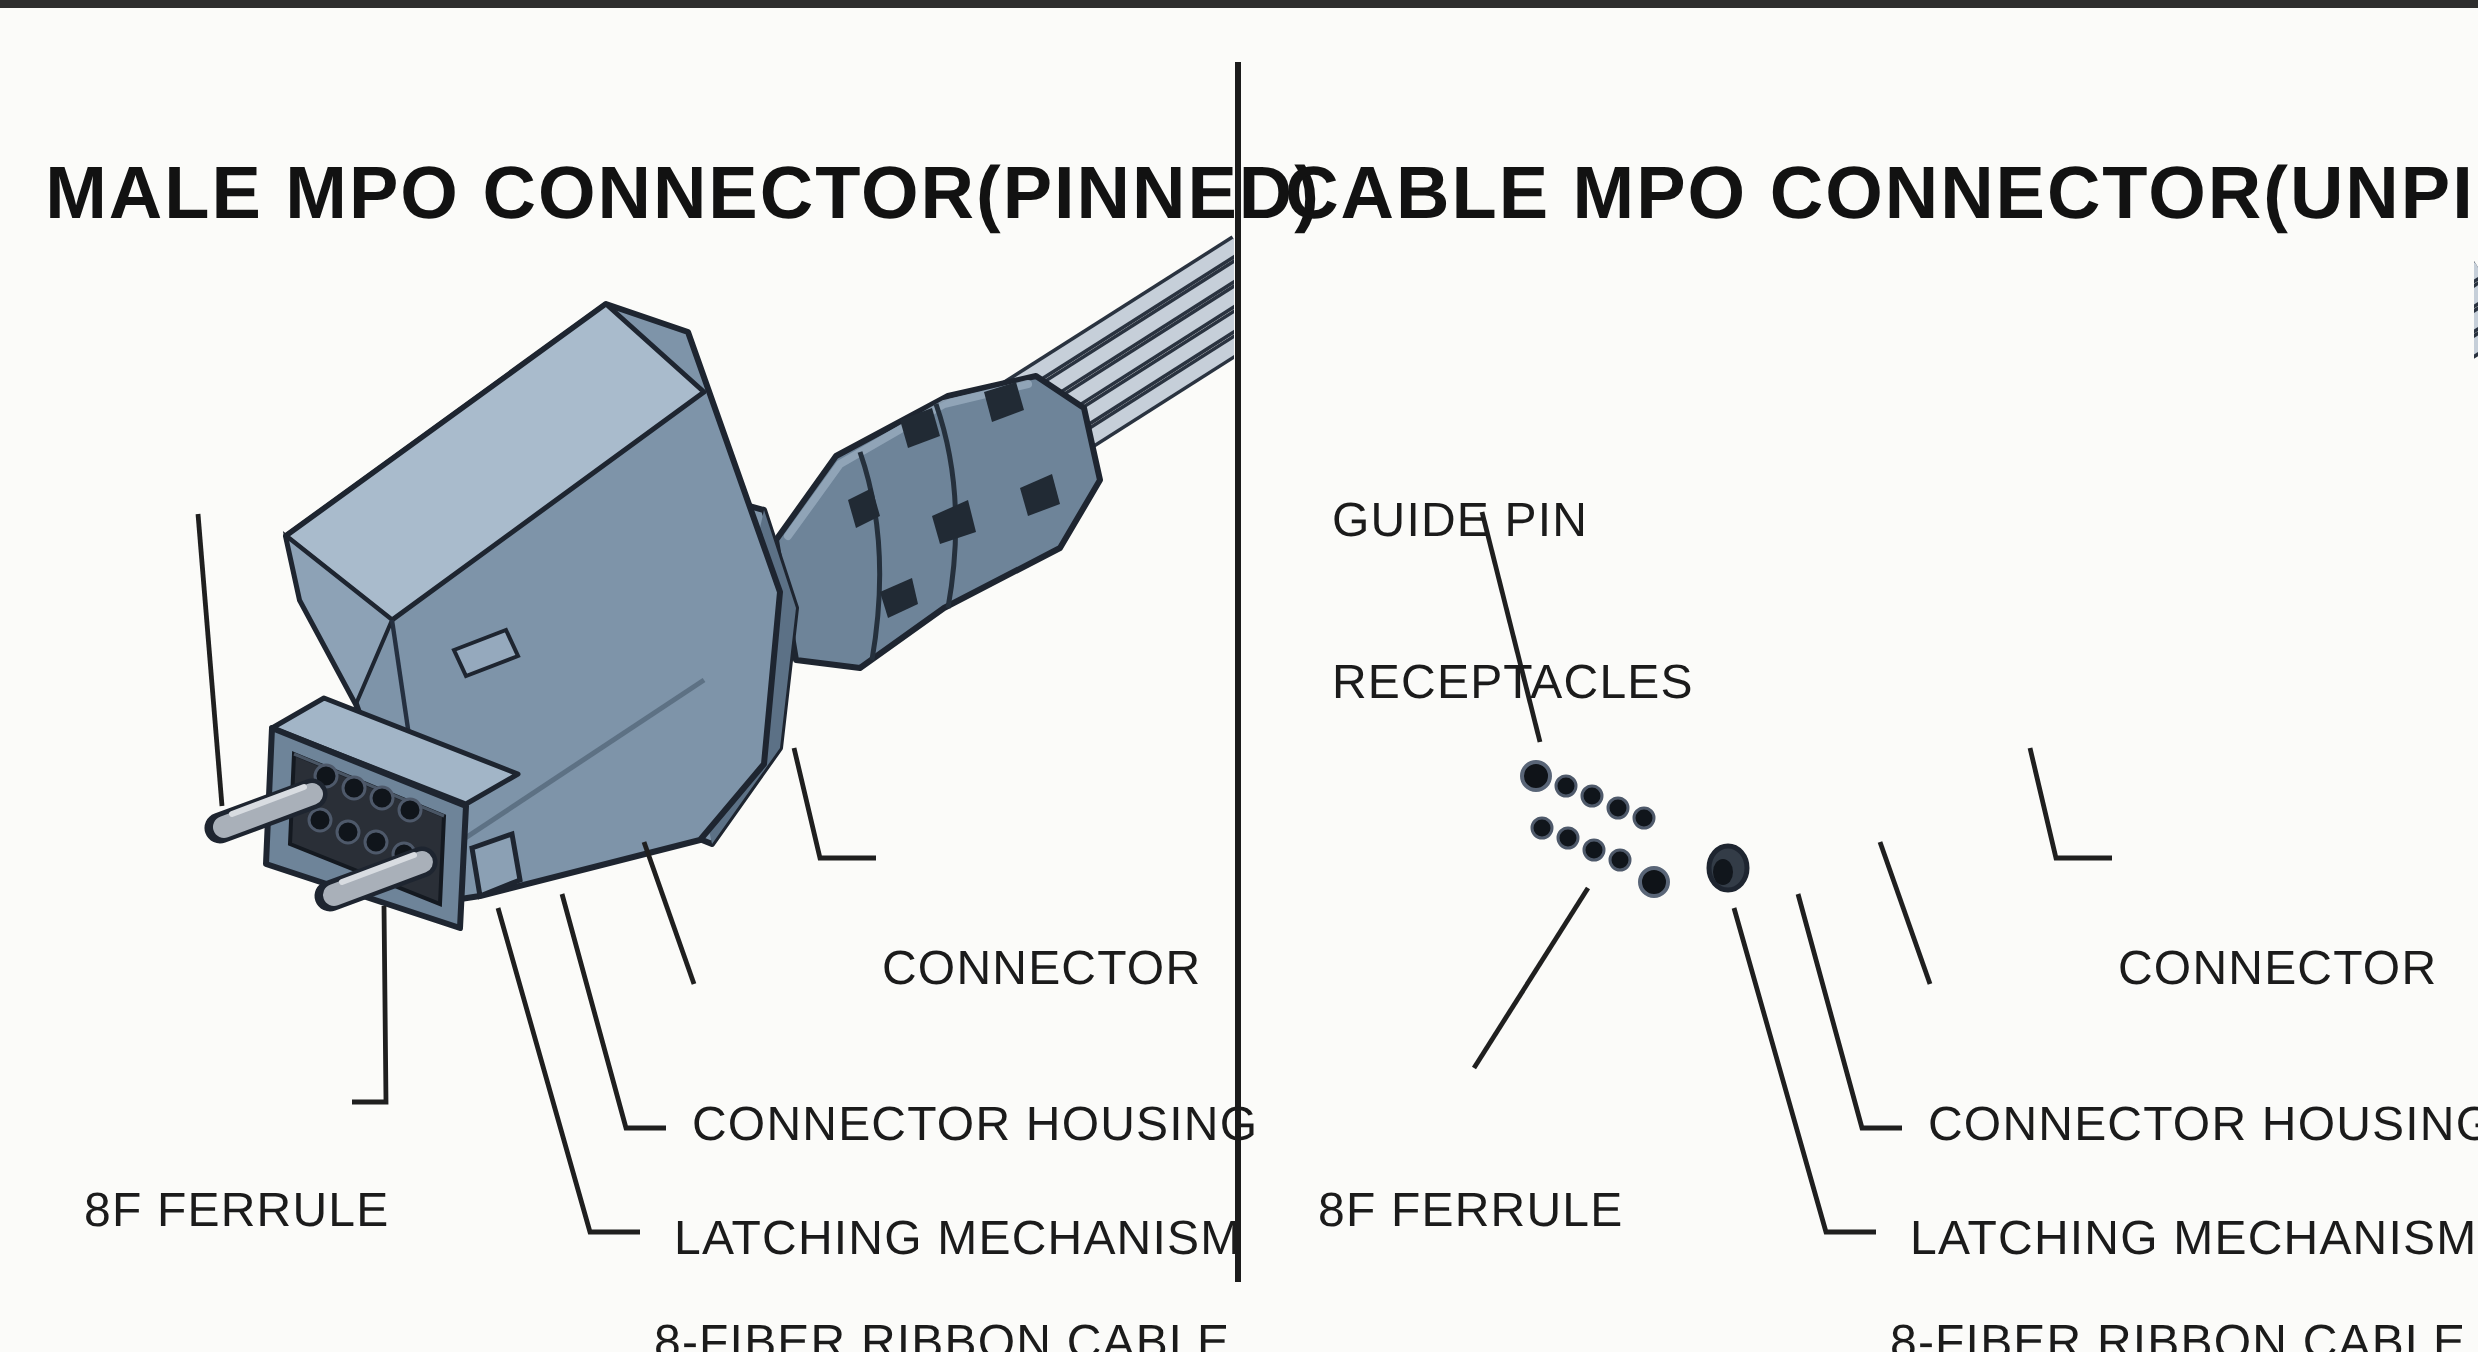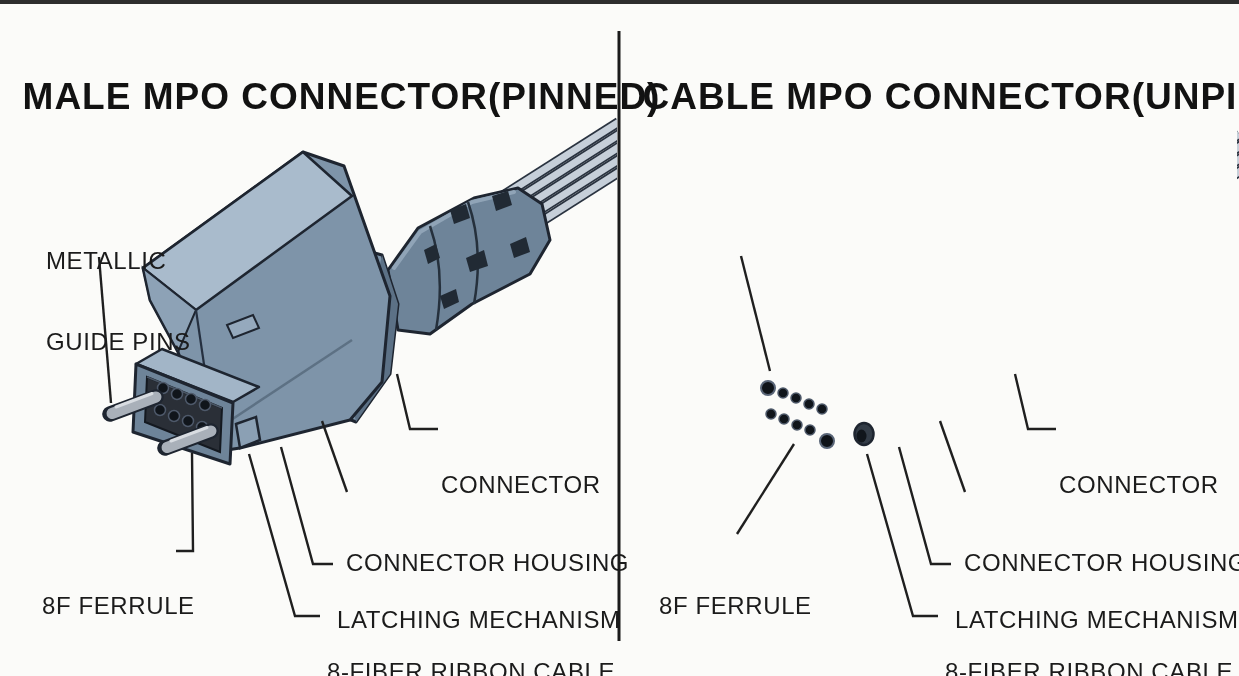--- a/index.html
+++ b/index.html
@@ -167,41 +167,41 @@
   <line x1="619" y1="31" x2="619" y2="641" stroke="#1b1b1b" stroke-width="3"></line>
 </svg>
 
 <div class="panel-title" style="left:0;">
   <span>MALE MPO CONNECTOR</span><span>(PINNED)</span>
 </div>
 <div class="panel-title" style="left:620px;">
   <span>CABLE MPO CONNECTOR</span><span>(UNPINNED)</span>
 </div>
 
-<div class="lbl" style="left:46px;top:193px;">
-  <span>METALLIC</span>
-  <span>GUIDE PINS</span>
-</div>
 <div class="lbl" style="left:441px;top:417px;">
   <span>CONNECTOR</span>
 </div>
 <div class="lbl" style="left:346px;top:495px;">
   <span>CONNECTOR HOUSING</span>
 </div>
 <div class="lbl" style="left:337px;top:552px;">
   <span>LATCHING MECHANISM</span>
 </div>
 <div class="lbl" style="left:327px;top:604px;">
   <span>8-FIBER RIBBON CABLE</span>
 </div>
 <div class="lbl" style="left:42px;top:538px;">
   <span>8F FERRULE</span>
   <span>FACE</span>
 </div>
 
+<div class="lbl" style="left:666px;top:193px;">
+  <span>GUIDE PIN</span>
+  <span>RECEPTACLES</span>
+</div>
 <div class="lbl" style="left:1059px;top:417px;">
   <span>CONNECTOR</span>
 </div>
 <div class="lbl" style="left:964px;top:495px;">
   <span>CONNECTOR HOUSING</span>
 </div>
 <div class="lbl" style="left:955px;top:552px;">
   <span>LATCHING MECHANISM</span>
 </div>
 <div class="lbl" style="left:945px;top:604px;">

